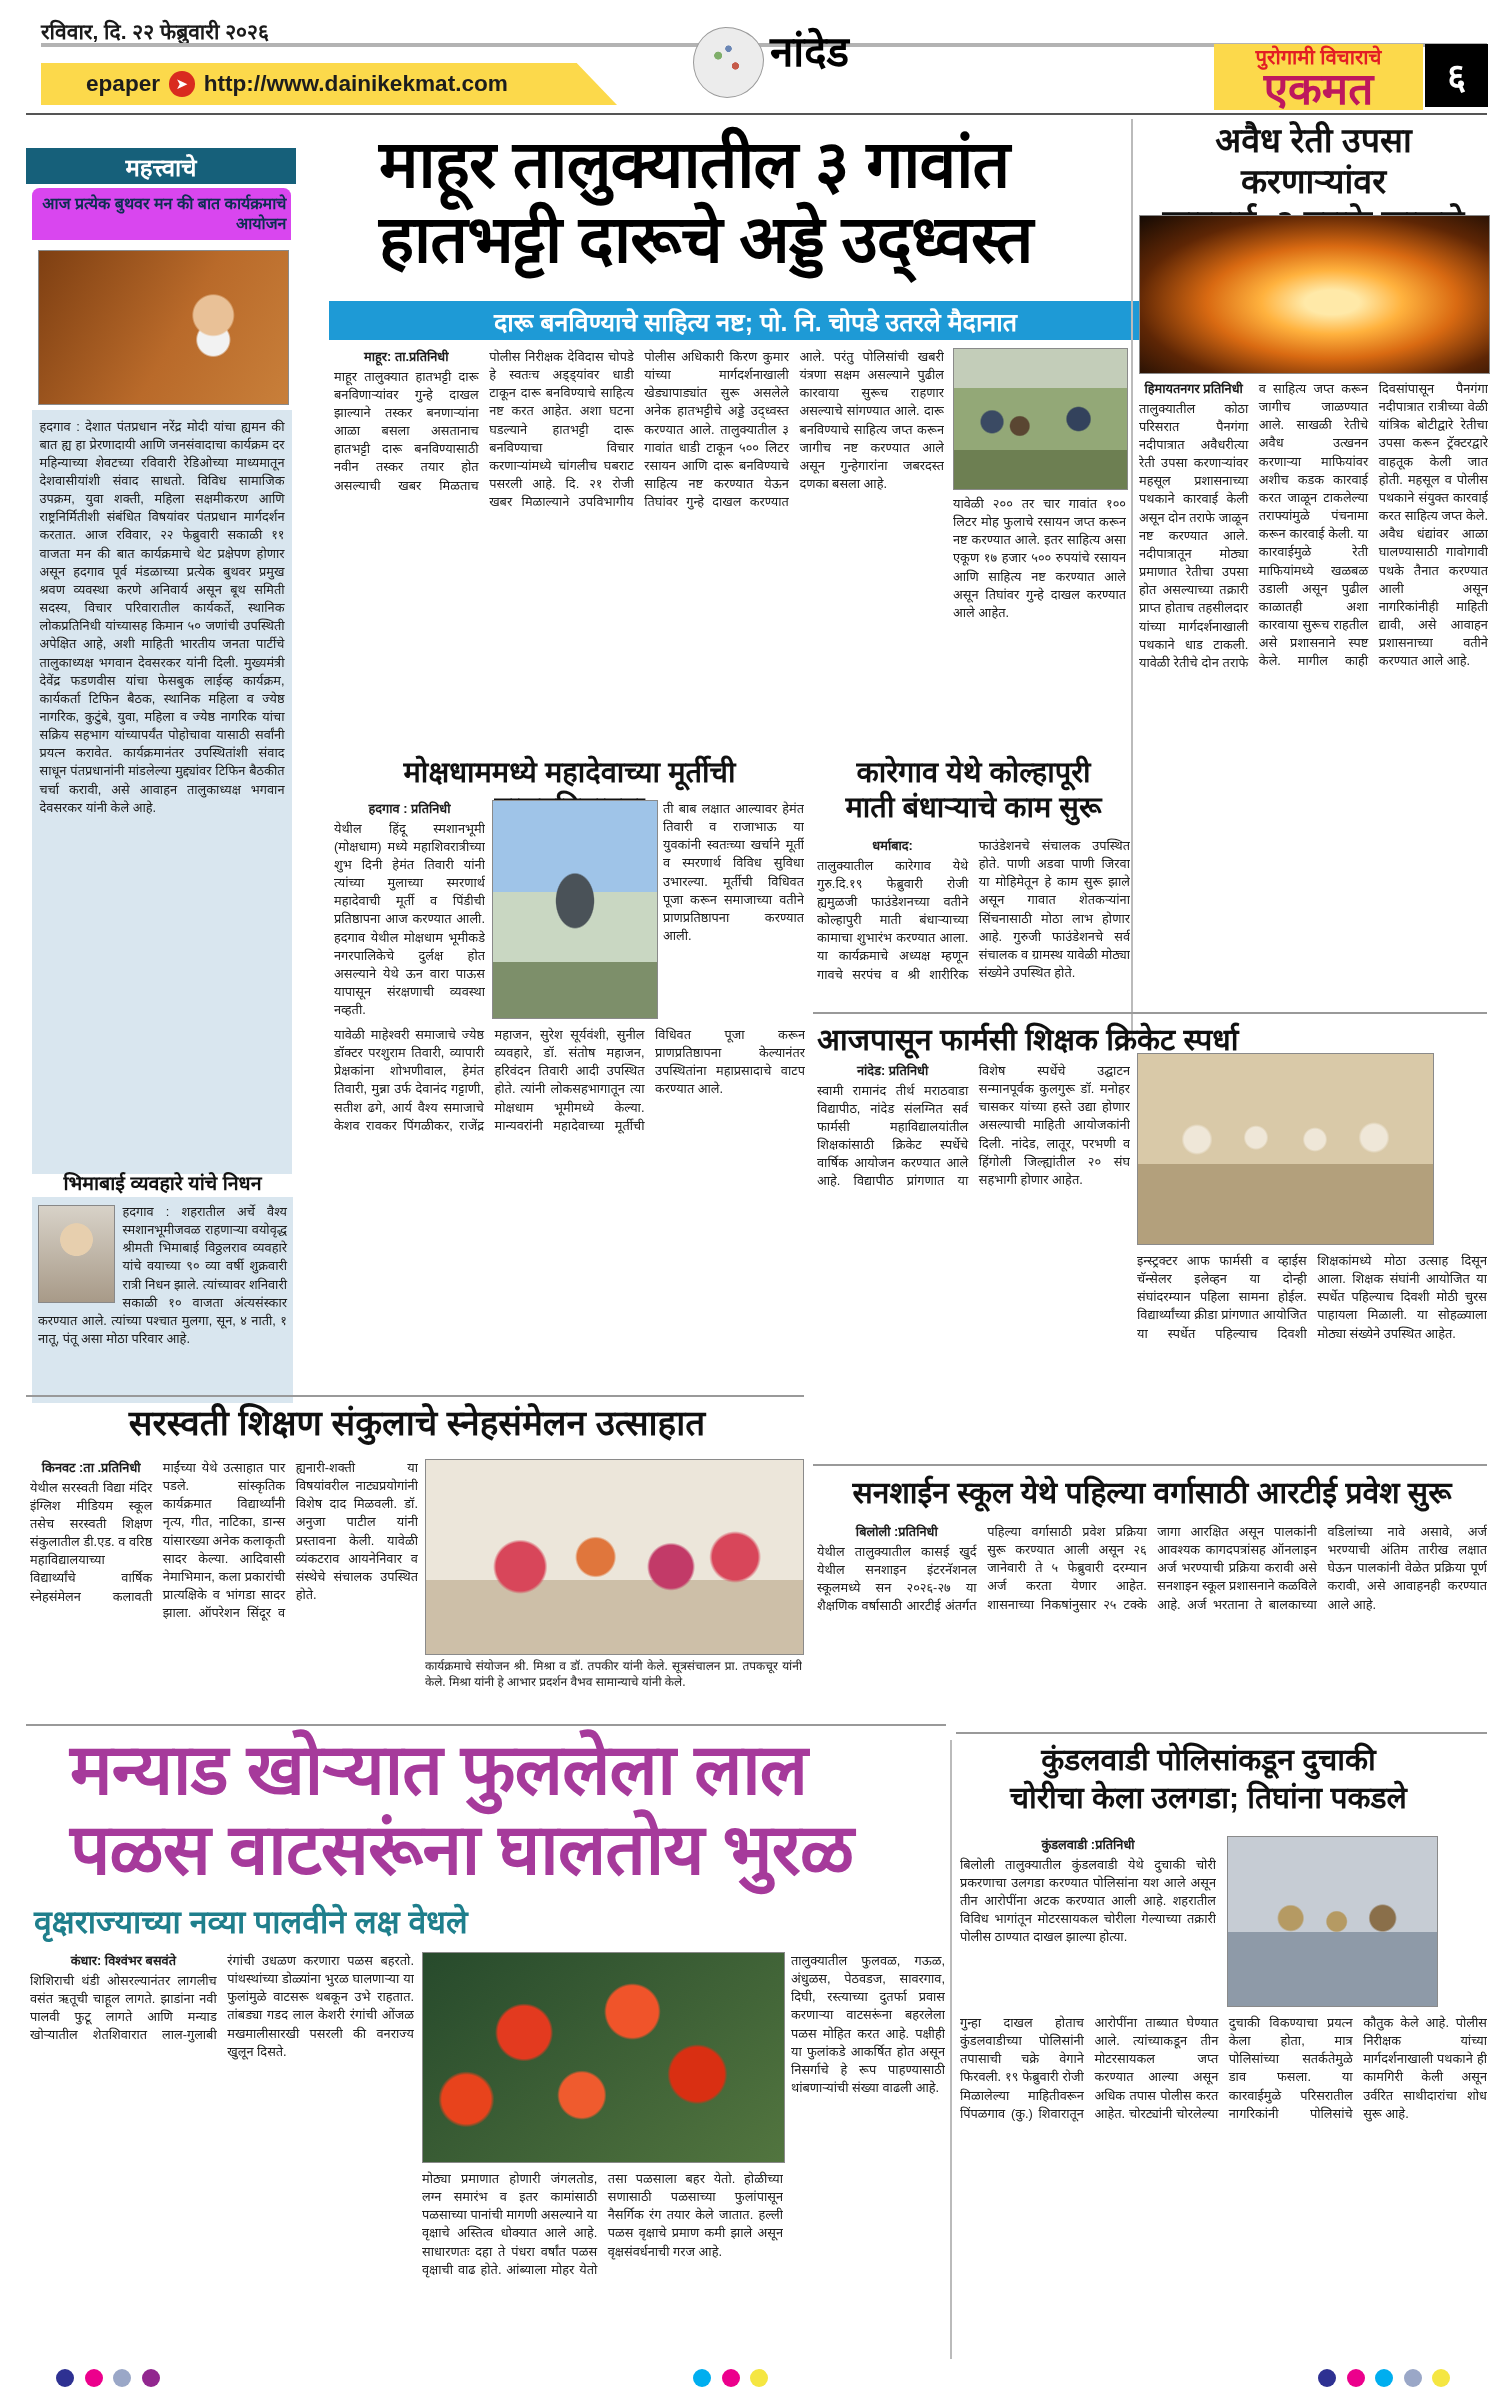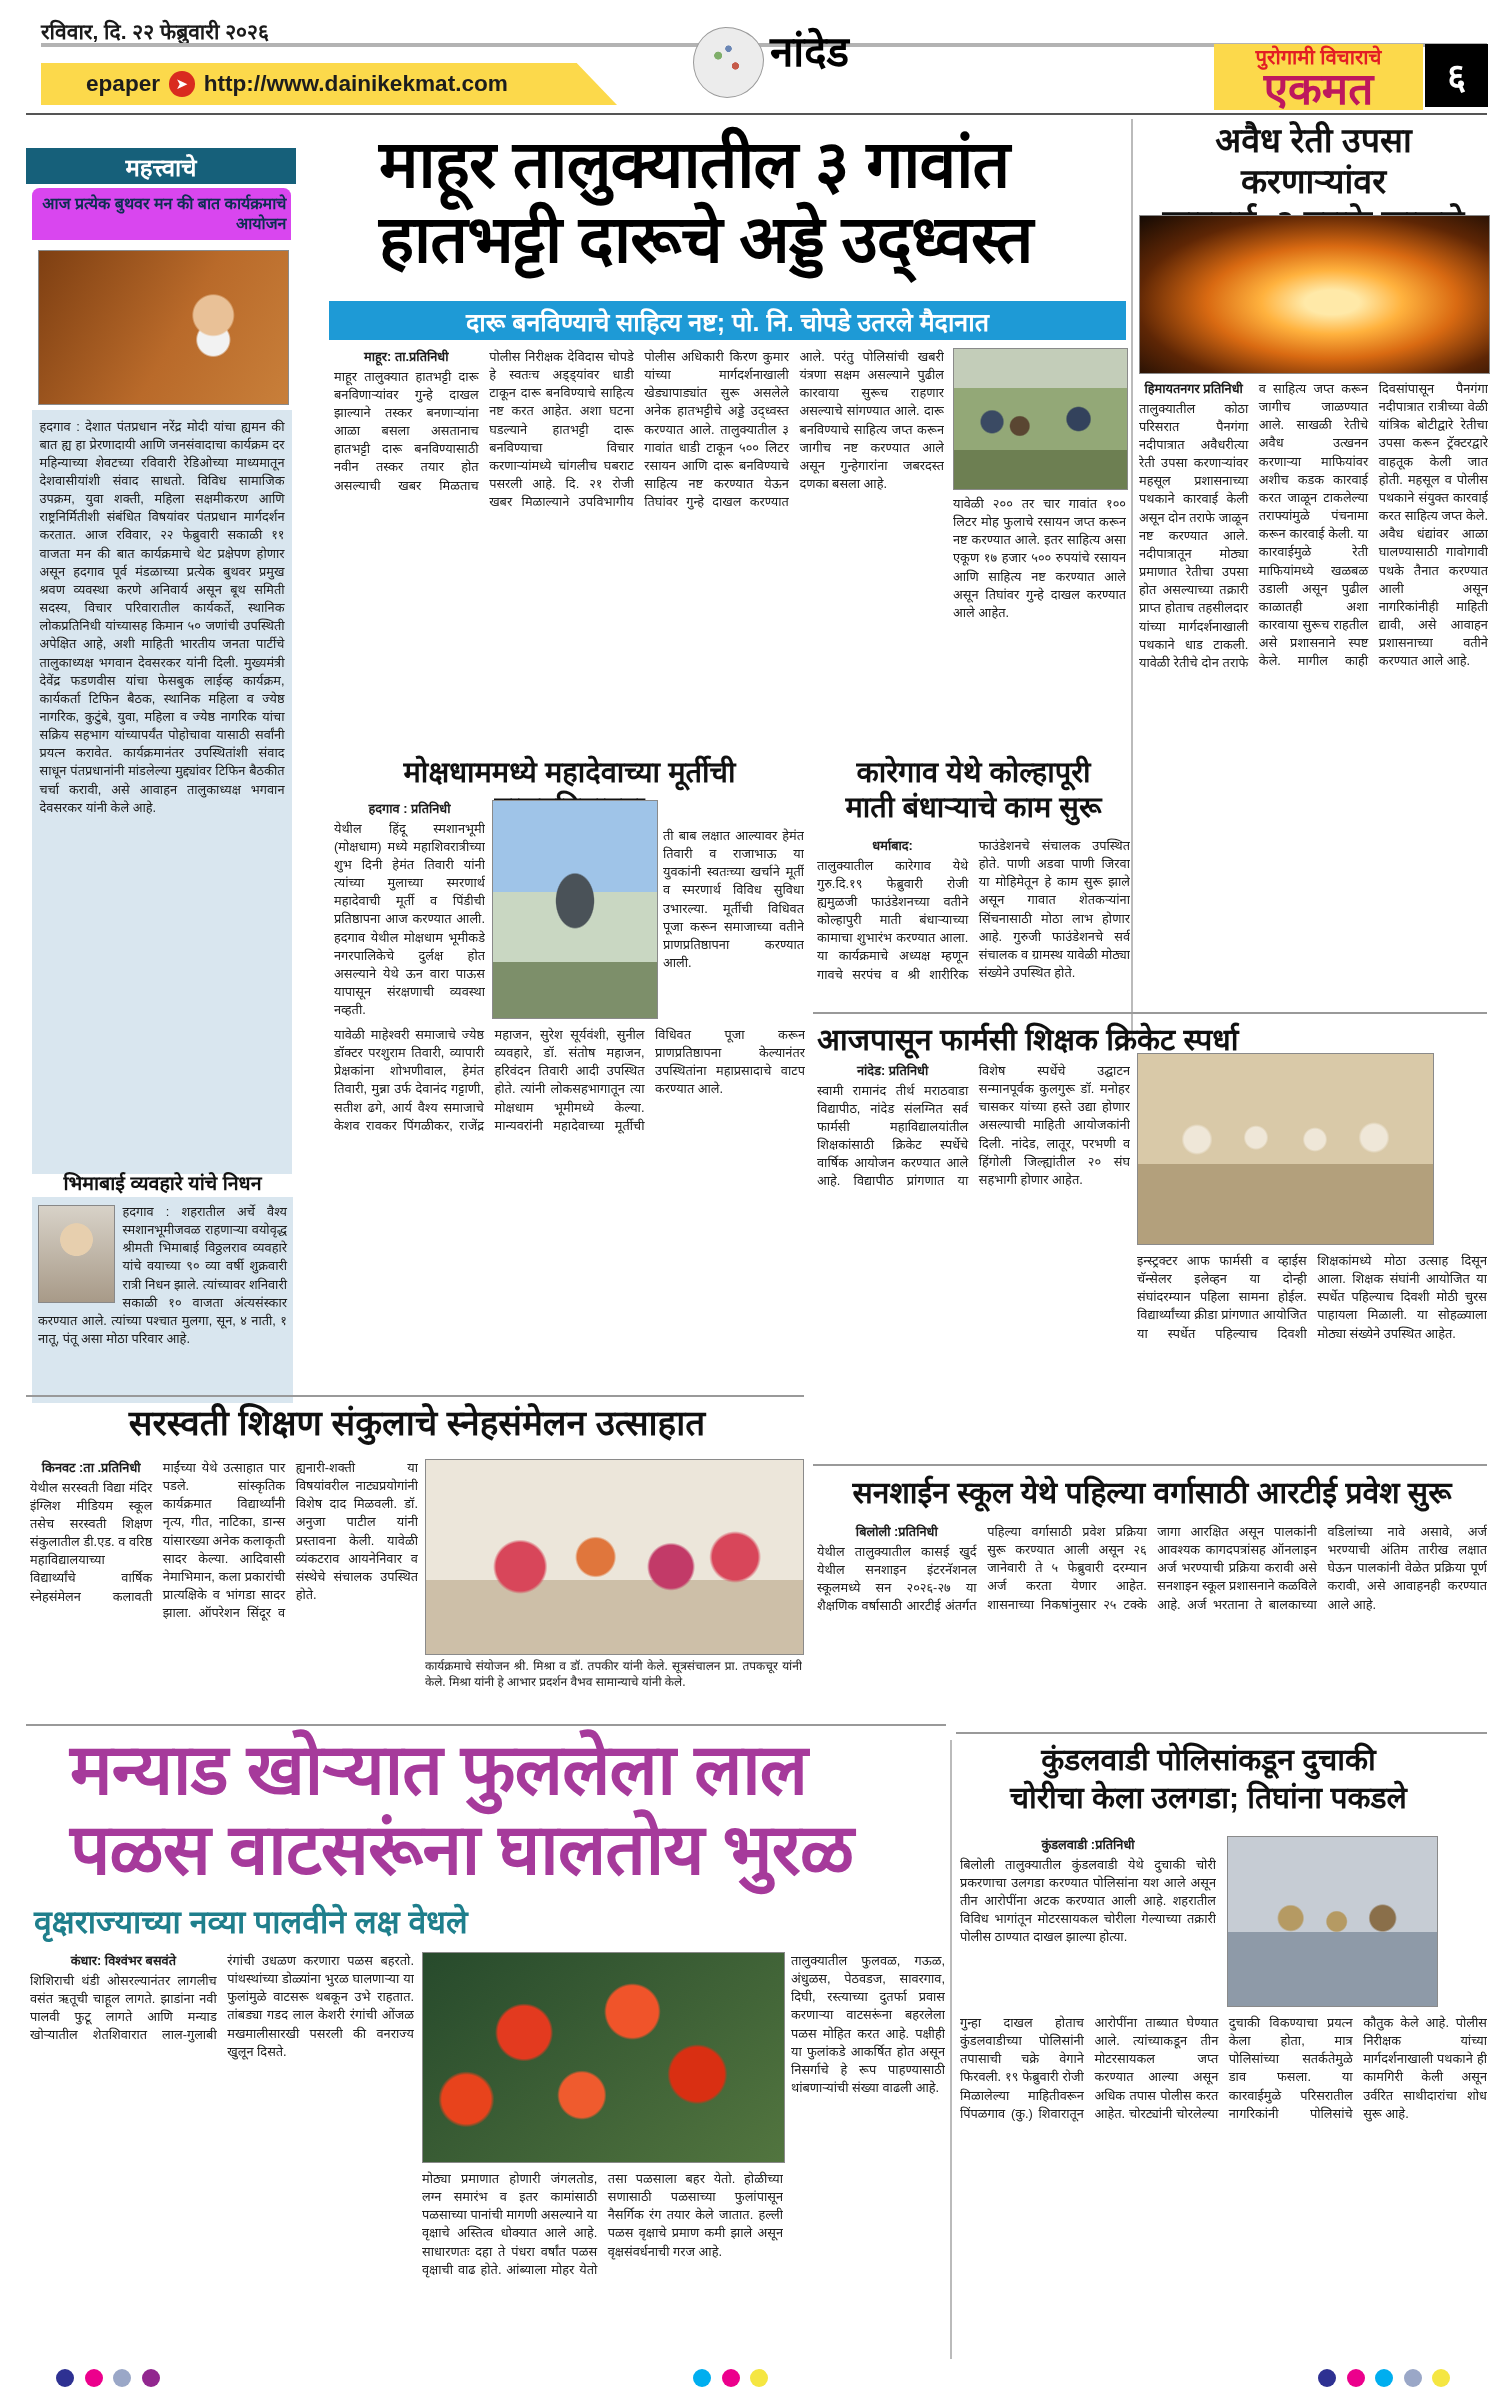--- a/index.html
+++ b/index.html
@@ -36,21 +36,21 @@
   .side-head{background:#d946ef;color:#0d2f52;font-size:16px;font-weight:bold;
       text-align:right;line-height:1.25;padding:6px 4.5px;border-radius:7.5px 7.5px 0 0;}
   .side-body{background:#d9e6ef;padding:7.5px;}
   .obit-head{font-size:19.6px;font-weight:bold;text-align:center;}
   .obit-wrap{background:#d9e6ef;padding:6px;}
   .obit-photo{float:left;width:75px;height:96px;margin:1.5px 7.5px 3px 0;border:0.8px solid #888;
       background:radial-gradient(circle at 50% 35%,#e7cfae 0 22%,transparent 23%),linear-gradient(#d8d2c8,#a89a88);}
   
   .lead-h{font-size:66px;font-weight:bold;line-height:1.14;color:#000;letter-spacing:-0.8px;margin-left:48px;}
   .lead-sub{background:#1e9ad6;color:#fff;font-size:25px;font-weight:bold;
-      display:flex;align-items:center;justify-content:center;}
+      display:flex;align-items:center;justify-content:center;padding-left:28px;}
   .h-sand{font-size:34px;font-weight:bold;text-align:center;line-height:1.2;}
   .h-mid{font-size:29px;font-weight:bold;text-align:center;line-height:1.22;}
   .h-left{font-size:35px;font-weight:bold;line-height:1.2;text-align:center;}
   .h-sun{font-size:30px;font-weight:bold;text-align:center;}
   .h-kun{font-size:30px;font-weight:bold;line-height:1.25;text-align:center;}
   .h-man{font-size:71px;font-weight:bold;line-height:1.12;color:#a63a9b;letter-spacing:-0.8px;}
   .man-sub{font-size:32px;font-weight:bold;color:#1f7f8c;}
   .caption{font-size:12px;line-height:1.35;text-align:justify;color:#222;overflow:hidden;}
   
   .ph-modi{background:radial-gradient(circle at 70% 42%,#e9c197 0 10%,transparent 11%),
@@ -142,21 +142,21 @@
     <div class="dateline">हिमायतनगर प्रतिनिधी</div>
     <div>तालुक्यातील कोठा परिसरात पैनगंगा नदीपात्रात अवैधरीत्या रेती उपसा करणाऱ्यांवर महसूल प्रशासनाच्या पथकाने कारवाई केली असून दोन तराफे जाळून नष्ट करण्यात आले. नदीपात्रातून मोठ्या प्रमाणात रेतीचा उपसा होत असल्याच्या तक्रारी प्राप्त होताच तहसीलदार यांच्या मार्गदर्शनाखाली पथकाने धाड टाकली. यावेळी रेतीचे दोन तराफे व साहित्य जप्त करून जागीच जाळण्यात आले. साखळी रेतीचे अवैध उत्खनन करणाऱ्या माफियांवर अशीच कडक कारवाई करत जाळून टाकलेल्या तराफ्यांमुळे पंचनामा करून कारवाई केली. या कारवाईमुळे रेती माफियांमध्ये खळबळ उडाली असून पुढील काळातही अशा कारवाया सुरूच राहतील असे प्रशासनाने स्पष्ट केले. मागील काही दिवसांपासून पैनगंगा नदीपात्रात रात्रीच्या वेळी यांत्रिक बोटीद्वारे रेतीचा उपसा करून ट्रॅक्टरद्वारे वाहतूक केली जात होती. महसूल व पोलीस पथकाने संयुक्त कारवाई करत साहित्य जप्त केले. अवैध धंद्यांवर आळा घालण्यासाठी गावोगावी पथके तैनात करण्यात आली असून नागरिकांनीही माहिती द्यावी, असे आवाहन प्रशासनाच्या वतीने करण्यात आले आहे.</div>
   </div>
 
   <div class="abs h-mid" style="left:334px;top:755px;width:471px;">मोक्षधाममध्ये महादेवाच्या मूर्तीची प्राणप्रतिष्ठापना</div>
   <div class="abs jtxt" style="left:334px;top:800px;width:151px;height:217px;">
     <div class="dateline">हदगाव : प्रतिनिधी</div>
     <div>येथील हिंदू स्मशानभूमी (मोक्षधाम) मध्ये महाशिवरात्रीच्या शुभ दिनी हेमंत तिवारी यांनी त्यांच्या मुलाच्या स्मरणार्थ महादेवाची मूर्ती व पिंडीची प्रतिष्ठापना आज करण्यात आली. हदगाव येथील मोक्षधाम भूमीकडे नगरपालिकेचे दुर्लक्ष होत असल्याने येथे ऊन वारा पाऊस यापासून संरक्षणाची व्यवस्था नव्हती.</div>
   </div>
   <div class="abs photo ph-statue" style="left:492px;top:800px;width:164px;height:217px;"></div>
-  <div class="abs jtxt" style="left:663px;top:800px;width:141px;height:217px;margin-top:27px;">ती बाब लक्षात आल्यावर हेमंत तिवारी व राजाभाऊ या युवकांनी स्वतःच्या खर्चाने मूर्ती व स्मरणार्थ विविध सुविधा उभारल्या. मूर्तीची विधिवत पूजा करून समाजाच्या वतीने प्राणप्रतिष्ठापना करण्यात आली.</div>
+  <div class="abs jtxt" style="left:663px;top:800px;width:141px;height:217px;">ती बाब लक्षात आल्यावर हेमंत तिवारी व राजाभाऊ या युवकांनी स्वतःच्या खर्चाने मूर्ती व स्मरणार्थ विविध सुविधा उभारल्या. मूर्तीची विधिवत पूजा करून समाजाच्या वतीने प्राणप्रतिष्ठापना करण्यात आली.</div>
   <div class="abs jtxt cols3" style="left:334px;top:1026px;width:471px;height:360px;">यावेळी माहेश्वरी समाजाचे ज्येष्ठ डॉक्टर परशुराम तिवारी, व्यापारी प्रेक्षकांना शोभणीवाल, हेमंत तिवारी, मुन्ना उर्फ देवानंद गट्टाणी, सतीश ढगे, आर्य वैश्य समाजाचे केशव रावकर पिंगळीकर, राजेंद्र महाजन, सुरेश सूर्यवंशी, सुनील व्यवहारे, डॉ. संतोष महाजन, हरिवंदन तिवारी आदी उपस्थित होते. त्यांनी लोकसहभागातून त्या मोक्षधाम भूमीमध्ये केल्या. मान्यवरांनी महादेवाच्या मूर्तीची विधिवत पूजा करून प्राणप्रतिष्ठापना केल्यानंतर उपस्थितांना महाप्रसादाचे वाटप करण्यात आले.</div>
 
   <div class="abs" style="left:817px;top:755px;width:313px;">
     <div class="h-mid">कारेगाव येथे कोल्हापूरी</div>
     <div class="h-mid">माती बंधाऱ्याचे काम सुरू</div>
   </div>
   <div class="abs jtxt cols2" style="left:817px;top:837px;width:313px;height:170px;">
     <div class="dateline">धर्माबाद:</div>
     <div>तालुक्यातील कारेगाव येथे गुरु.दि.१९ फेब्रुवारी रोजी ह्यमुळजी फाउंडेशनच्या वतीने कोल्हापुरी माती बंधाऱ्याच्या कामाचा शुभारंभ करण्यात आला. या कार्यक्रमाचे अध्यक्ष म्हणून गावचे सरपंच व श्री शारीरिक फाउंडेशनचे संचालक उपस्थित होते. पाणी अडवा पाणी जिरवा या मोहिमेतून हे काम सुरू झाले असून गावात शेतकऱ्यांना सिंचनासाठी मोठा लाभ होणार आहे. गुरुजी फाउंडेशनचे सर्व संचालक व ग्रामस्थ यावेळी मोठ्या संख्येने उपस्थित होते.</div>
   </div>

